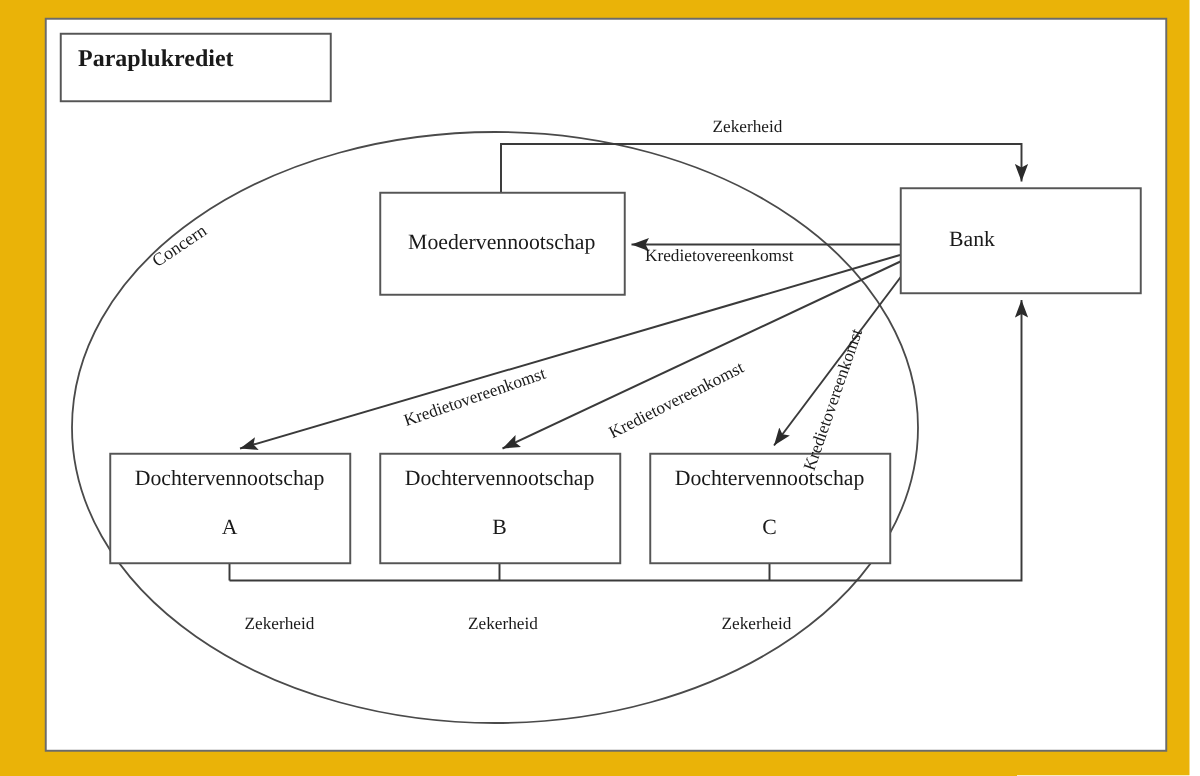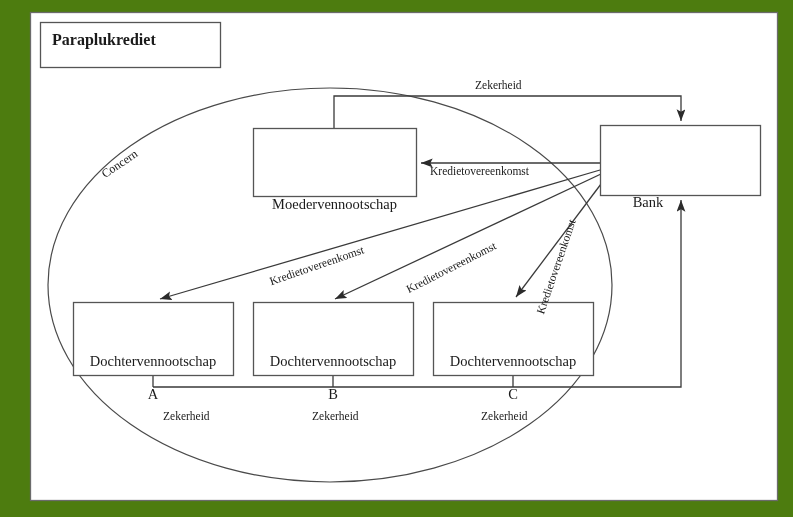--- a/index.html
+++ b/index.html
@@ -4,21 +4,21 @@
 <style>
   html, body {
     margin: 0;
     padding: 0;
     background: #ffffff;
   }
   #canvas {
     position: relative;
     width: 793px;
     height: 517px;
-    background: #4d7c0f;
+    background: #eab308;
     font-family: "Liberation Serif", "DejaVu Serif", serif;
     overflow: hidden;
   }
   #diagram-svg {
     position: absolute;
     left: 0;
     top: 0;
     width: 800px;
     height: 517px;
   }
@@ -32,21 +32,20 @@
   .box-label {
     position: absolute;
     display: flex;
     flex-direction: column;
     align-items: center;
     justify-content: center;
     font-size: 14.5px;
     color: #1a1a1a;
     white-space: nowrap;
     pointer-events: none;
-    margin-top: 42px;
   }
   .box-label .sub { margin-top: 16px; }
   .title-text {
     position: absolute;
     font-family: "Liberation Serif", "DejaVu Serif", serif;
     font-weight: bold;
     font-size: 16px;
     color: #1a1a1a;
   }
   .edge-lbl { font-size: 11.5px; }

